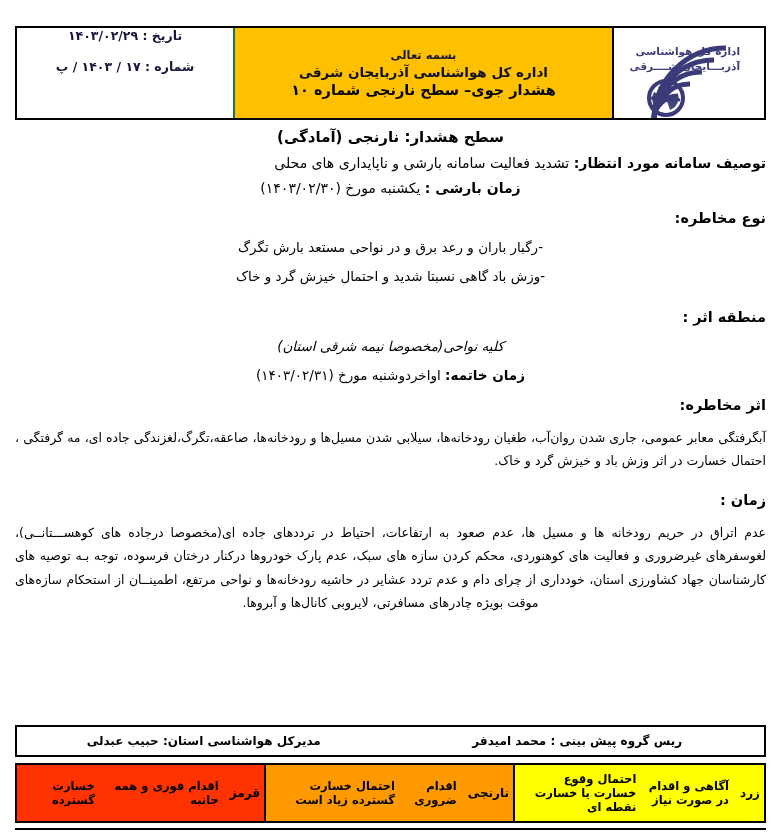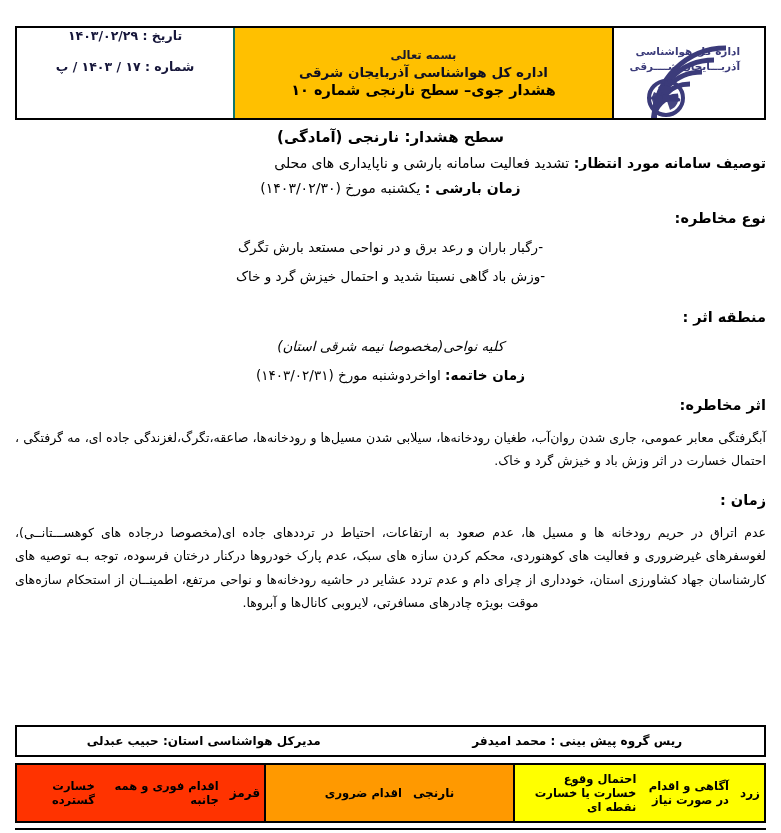--- a/index.html
+++ b/index.html
@@ -306,20 +306,21 @@
 
   <div class="legend">
     <div class="legend-cell" style="background: rgb(255, 255, 0);">
       <div class="lg-name">زرد</div>
       <div class="lg-act">آگاهی و اقدام در صورت نیاز</div>
       <div class="lg-dmg">احتمال وقوع خسارت یا خسارت نقطه ای</div>
     </div>
     <div class="legend-cell" style="background: rgb(255, 153, 0);">
       <div class="lg-name">نارنجی</div>
       <div class="lg-act">اقدام ضروری</div>
+      <div class="lg-dmg">احتمال خسارت گسترده زیاد است</div>
     </div>
     <div class="legend-cell" style="background: rgb(255, 51, 0);">
       <div class="lg-name">قرمز</div>
       <div class="lg-act">اقدام فوری و همه جانبه</div>
       <div class="lg-dmg">خسارت گسترده</div>
     </div>
   </div>
 
   <div class="bottom-rule"></div>
 </div>

